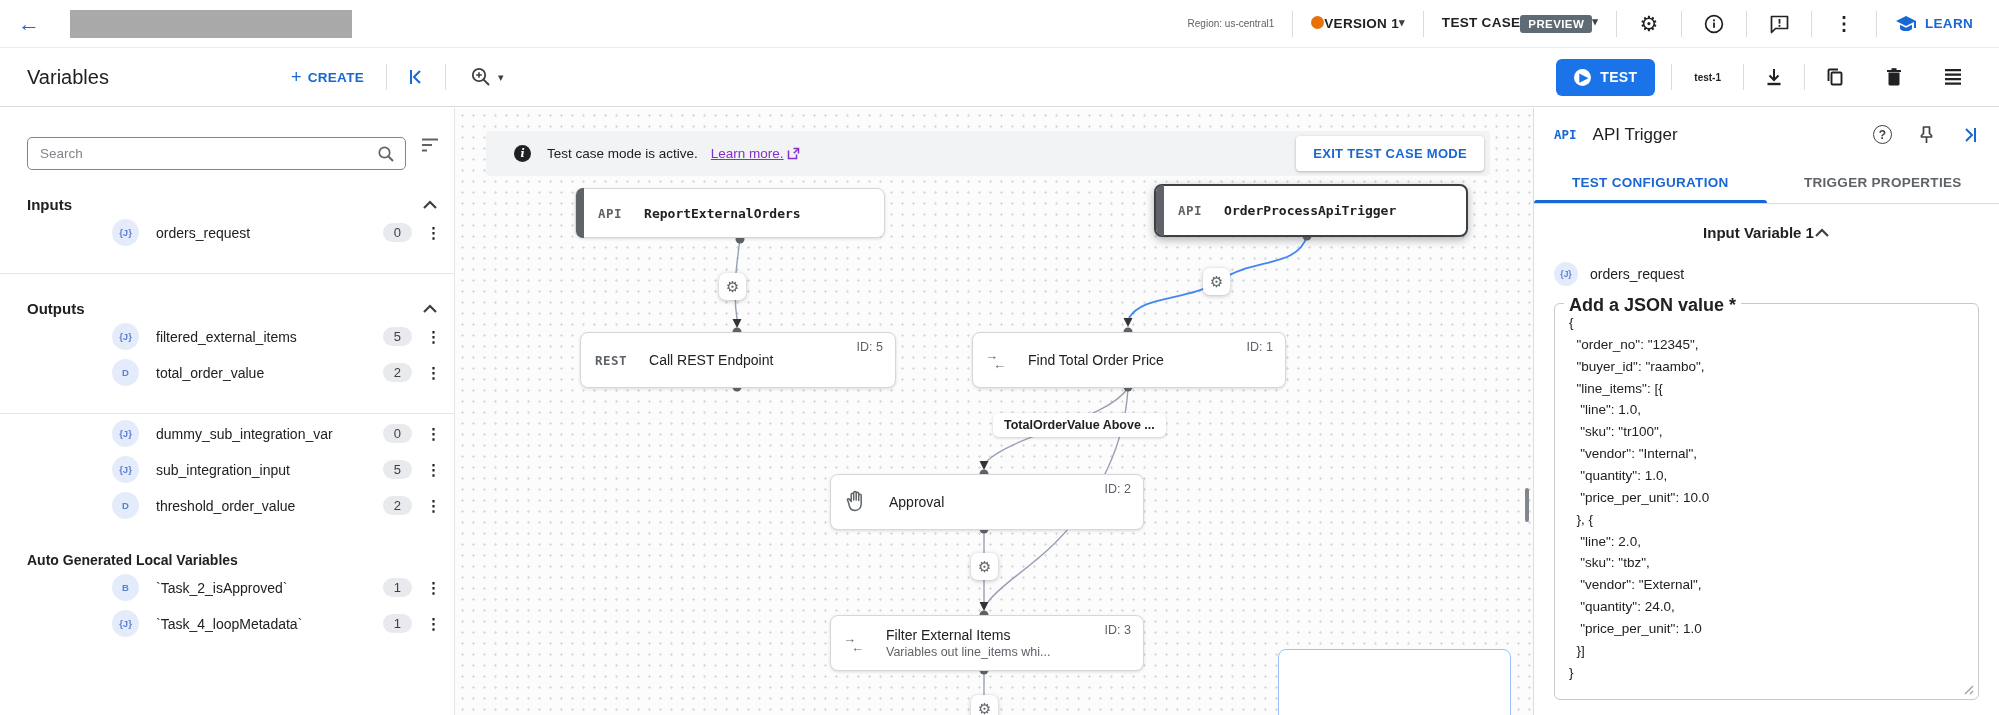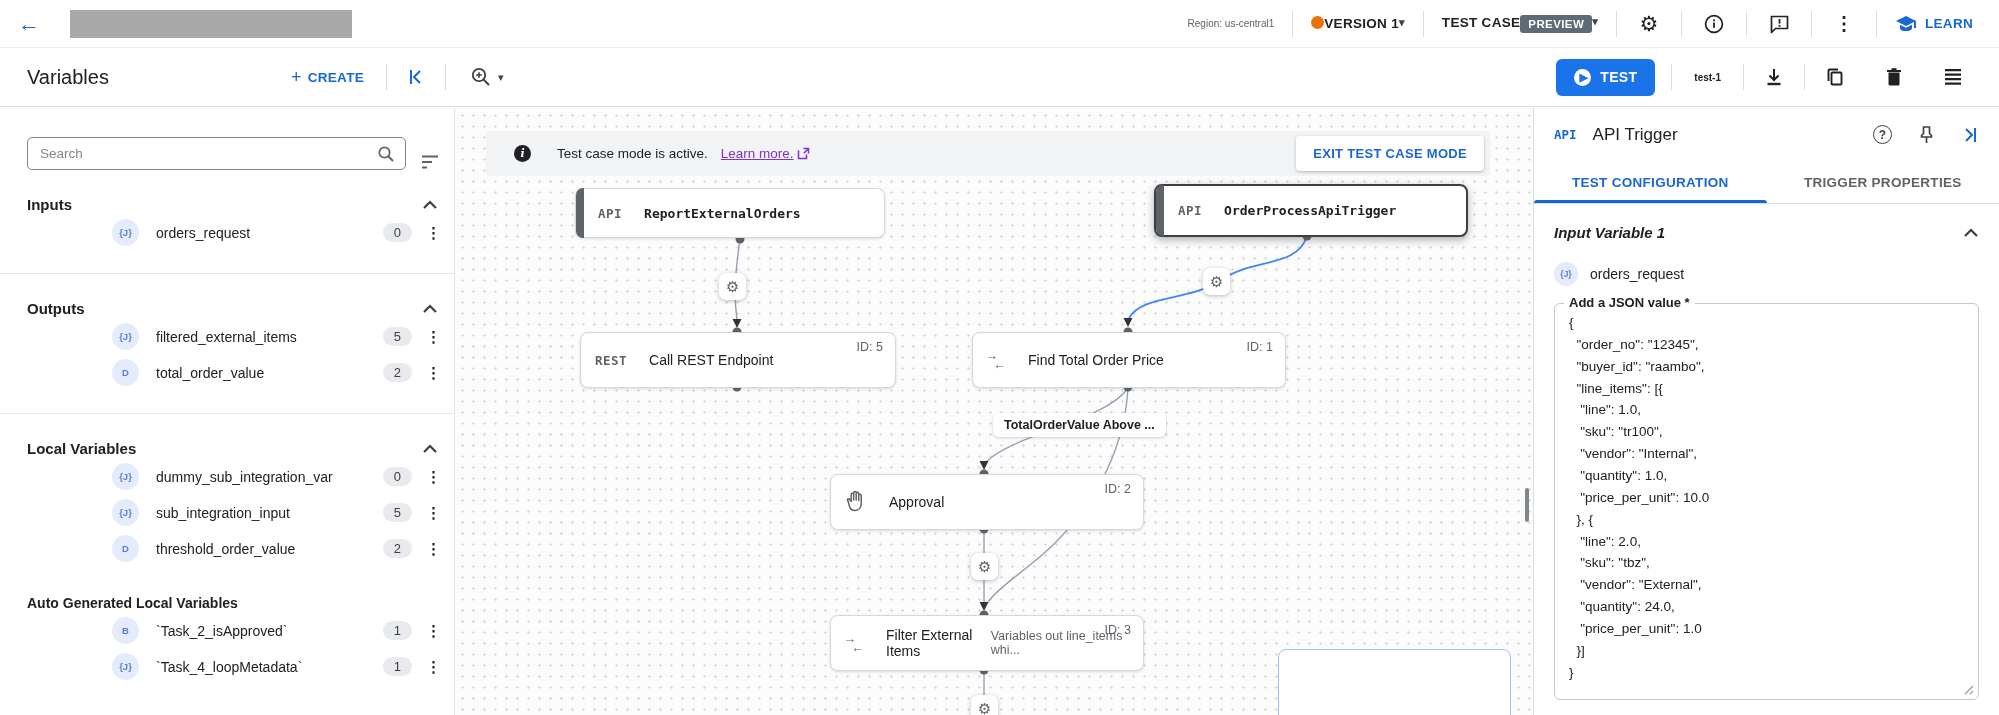--- a/index.html
+++ b/index.html
@@ -46,21 +46,21 @@
   .play-glyph { font-size:11px; background:#fff; color:#1a73e8; width:17px; height:17px;
                 border-radius:50%; display:flex; align-items:center; justify-content:center; padding-left:2px; }
   .testcase-name { font-size:10px; font-weight:700; padding:0 22px; }
 
   
   .main { position:absolute; top:108px; left:0; right:0; bottom:0; display:flex; }
 
   
   .sidebar { width:455px; background:#fff; border-right:1px solid #e4e6e8; padding-top:29px;
              flex:none; overflow:hidden; }
-  .search-row { display:flex; align-items:flex-end; gap:14px; padding:0 14px 0 27px; }
+  .search-row { display:flex; align-items:flex-start; gap:14px; padding:0 14px 0 27px; }
   .search-box { flex:1; display:flex; align-items:center; border:1px solid #80868b;
                 border-radius:5px; height:33px; padding:0 10px 0 12px; }
   .search-box input { border:none; outline:none; flex:1; font-size:13.5px;
                 font-family:"Liberation Sans",sans-serif; color:#202124; }
   .search-box input::placeholder { color:#80868b; }
   .section-head { display:flex; align-items:center; justify-content:space-between;
                   padding:0 16px 0 27px; margin-top:26px; font-size:15px; font-weight:700; }
   .section-head.small { font-size:14px; margin-top:30px; }
   .chev { color:#3c4043; }
   .var-row { display:flex; align-items:center; padding:0 14px 0 112px; height:33px; margin-top:3px; }
@@ -77,21 +77,21 @@
   .canvas { position:relative; flex:1; background-color:#fcfcfd; overflow:hidden;
             background-image:radial-gradient(#d9dbde 1.1px, transparent 1.2px);
             background-size:11px 11px; background-position:2px 2px; }
   .edges { position:absolute; inset:0; pointer-events:none; }
 
   .banner { position:absolute; left:31px; top:23px; width:1004px; height:45px; background:#f1f3f4;
             border-radius:4px; display:flex; align-items:center; padding:0 6px 0 28px; }
   .info-filled { width:17px; height:17px; border-radius:50%; background:#202124; color:#fff;
                  font-size:11px; font-weight:700; display:flex; align-items:center; justify-content:center;
                  font-family:"DejaVu Serif", serif; font-style:italic; flex:none; }
-  .banner-text { font-size:13.5px; margin-left:26px; }
+  .banner-text { font-size:13.5px; margin-left:16px; }
   .banner-link { color:#8430ce; text-decoration:underline; margin-left:13px; cursor:pointer; }
   .ext-ic { display:inline-block; margin-left:3px; vertical-align:-2px; }
   .exit-btn { margin-left:auto; background:#fff; color:#1967d2; border:none; border-radius:4px;
               height:35px; padding:0 17px; font-size:13px; font-weight:700; letter-spacing:.3px;
               box-shadow:0 1px 3px rgba(60,64,67,.35); cursor:pointer; }
 
   .node { position:absolute; background:#fff; border:1px solid #d5d8db; border-radius:8px;
           box-shadow:0 1px 3px rgba(60,64,67,.18); display:flex; align-items:center;
           padding:0 14px; cursor:pointer; }
   .node.trigger { padding-left:22px; }
@@ -100,21 +100,21 @@
   .node.selected { border:2px solid #3c4043; box-shadow:0 3px 8px rgba(60,64,67,.4); }
   .type-chip { font-family:"DejaVu Sans Mono", monospace; font-size:12.5px; font-weight:700;
                color:#5f6368; margin-right:22px; letter-spacing:.5px; }
   .node-title { font-size:14px; font-weight:500; }
   .node-title.mono { font-family:"DejaVu Sans Mono", monospace; font-size:13px; font-weight:700; }
   .node-id { position:absolute; top:7px; right:12px; font-size:12.5px; color:#5f6368; font-weight:400; }
   .node-ic { color:#5f6368; margin-right:22px; flex:none; display:flex; }
   .map-ic { display:flex; flex-direction:column; line-height:9px; font-size:13px; color:#5f6368; }
   .map-ic span:first-child { margin-left:-2px; }
   .map-ic span:last-child { margin-left:6px; }
-  .node-txt { display:flex; }
+  .node-txt { display:flex; flex-direction:column; }
   .node-sub { font-size:12.5px; color:#5f6368; margin-top:2px; }
 
   .gear-chip { position:absolute; width:27px; height:27px; background:#fff; border-radius:7px;
                box-shadow:0 1px 4px rgba(60,64,67,.35); display:flex; align-items:center;
                justify-content:center; color:#5f6368; font-size:15px; cursor:pointer; z-index:3; }
   .edge-label { position:absolute; background:#fff; border-radius:6px; padding:5px 11px;
                 font-size:12.5px; font-weight:700; box-shadow:0 1px 3px rgba(60,64,67,.25); z-index:2; }
   .ghost-box { position:absolute; background:#fff; border:1.5px solid #9cc0f9; border-radius:8px; }
   .canvas-scroll-thumb { position:absolute; width:4px; height:34px; background:#80868b; border-radius:2px; }
 
@@ -129,29 +129,29 @@
   .help-circ { width:19px; height:19px; border:1.6px solid #3c4043; border-radius:50%;
                font-size:12px; font-weight:700; color:#3c4043; display:flex; align-items:center;
                justify-content:center; cursor:pointer; }
   .rp-tabs { display:flex; border-bottom:1px solid #dadce0; }
   .rp-tab { flex:1; text-align:center; font-size:13.5px; font-weight:700; letter-spacing:.3px;
             color:#5f6368; padding:14px 0 13px; cursor:pointer; position:relative; }
   .rp-tab.active { color:#1967d2; }
   .rp-tab.active::after { content:""; position:absolute; left:0; right:0; bottom:0; height:3px;
             background:#1967d2; border-radius:3px 3px 0 0; }
   .rp-body { padding:20px 20px 0; flex:1; overflow:hidden; }
-  .rp-sec-head { display:flex; align-items:center; justify-content:space-between;
-                 font-size:15px; font-weight:700;font-style:italic; }
+  .rp-sec-head { display:flex; align-items:center; justify-content:center;
+                 font-size:15px; font-weight:700; }
   .rp-var-row { display:flex; align-items:center; gap:12px; margin-top:21px; }
   .rp-var-row .var-ic { width:24px; height:24px; font-size:8.5px; }
   .rp-var-name { font-size:14px; font-weight:500; }
   .json-field { position:relative; margin-top:17px; border:1px solid #c6c9cc; border-radius:6px;
                 height:397px; }
   .json-legend { position:absolute; top:-9px; left:9px; background:#fff; padding:0 5px;
-                 font-size:13px; font-weight:700; }
+                 font-size:18px; font-weight:700; }
   .json-field textarea { width:100%; height:100%; border:none; outline:none; resize:none;
                  background:transparent; font-family:"Liberation Sans",sans-serif;
                  font-size:13.5px; line-height:1.62; color:#202124; padding:8px 14px; }
   .resize-ic { position:absolute; right:4px; bottom:4px; pointer-events:none; }
 </style>
 </head>
 <body>
 
 <div class="root">
 
@@ -314,26 +314,20 @@
         <span class="row-dots">⋮</span>
       </div>
       <div class="var-row">
         <span class="var-ic">D</span>
         <span class="var-name">total_order_value</span>
         <span class="count-pill">2</span>
         <span class="row-dots">⋮</span>
       </div>
       <div class="sb-divider"></div>
 
-      <div class="section-head">
-        <span>Local Variables</span>
-        <svg class="chev" width="16" height="10" viewBox="0 0 16 10">
-            <path d="m2 8 6-6 6 6" fill="none" stroke="#3c4043" stroke-width="2.2"></path>
-          </svg>
-      </div>
       <div class="var-row">
         <span class="var-ic">{J}</span>
         <span class="var-name">dummy_sub_integration_var</span>
         <span class="count-pill">0</span>
         <span class="row-dots">⋮</span>
       </div>
       <div class="var-row">
         <span class="var-ic">{J}</span>
         <span class="var-name">sub_integration_input</span>
         <span class="count-pill">5</span>

